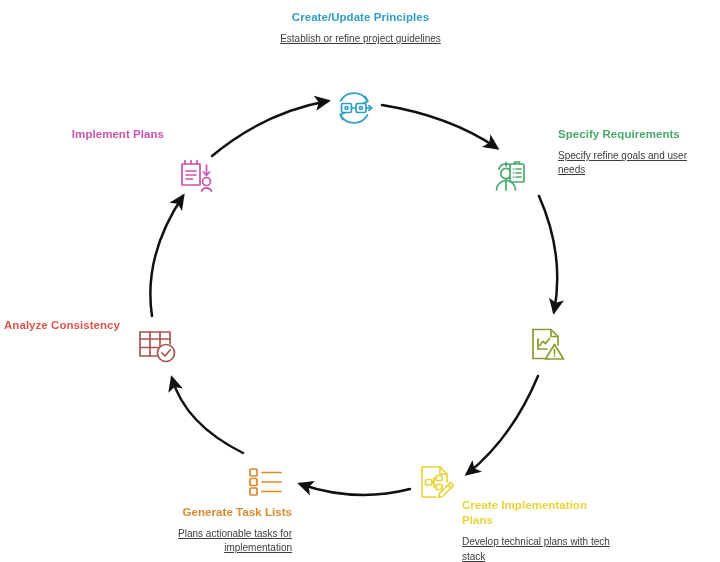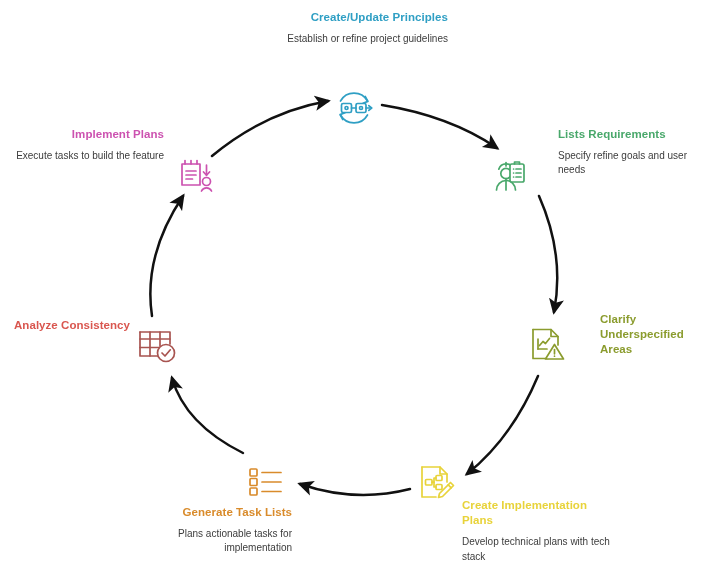--- a/index.html
+++ b/index.html
@@ -46,43 +46,44 @@
     font-weight: bold;
     line-height: 1.32;
     margin: 0 0 7px 0;
     letter-spacing: 0.05px;
   }
   .node-desc {
     font-size: 10px;
     color: #3c3c3c;
     line-height: 1.42;
     margin: 0;
+    text-decoration: underline;
   }
   .align-left  { text-align: left; }
   .align-right { text-align: right; }
   .align-center{ text-align: center; }
 
   
   #node-principles .node-icon { left: 332px; top: 86px; }
-  #node-principles .node-text { left: 273px; top: 10px; width: 175px; text-align: right; }
+  #node-principles .node-text { left: 273px; top: 10px; width: 175px; }
 
   #node-requirements .node-icon { left: 485px; top: 154px; }
   #node-requirements .node-text { left: 558px; top: 127px; width: 158px; }
 
   #node-clarify .node-icon { left: 524px; top: 322px; }
   #node-clarify .node-text { left: 600px; top: 312px; width: 118px; }
 
   #node-plans .node-icon { left: 414px; top: 460px; }
   #node-plans .node-text { left: 462px; top: 498px; width: 152px; }
 
   #node-tasklists .node-icon { left: 243px; top: 459px; }
   #node-tasklists .node-text { left: 144px; top: 505px; width: 148px; }
 
   #node-consistency .node-icon { left: 134px; top: 322px; }
-  #node-consistency .node-text { left: 12px; top: 318px; width: 118px; }
+  #node-consistency .node-text { left: 2px; top: 318px; width: 118px; }
 
   #node-implement .node-icon { left: 174px; top: 154px; }
   #node-implement .node-text { left: 4px; top: 127px; width: 160px; }
 </style>
 </head>
 <body>
 
 <div id="diagram-canvas">
 
   <svg class="arrow-layer" viewBox="0 0 720 562" width="720" height="562">
@@ -144,41 +145,40 @@
         <path d="M 29.5 10 L 29.5 8 L 34.5 8 L 34.5 10"></path>
         <path d="M 28.6 15 L 28.6 15.02"></path>
         <path d="M 28.6 19 L 28.6 19.02"></path>
         <path d="M 28.6 23 L 28.6 23.02"></path>
         <path d="M 31 15 L 36 15"></path>
         <path d="M 31 19 L 36 19"></path>
         <path d="M 31 23 L 36 23"></path>
       </g>
     </svg>
     <div class="node-text align-left">
-      <p class="node-title" style="color:#49a86b">Lists Requirements</p>
+      <p class="node-title" style="color:#49a86b">Specify Requirements</p>
       <p class="node-desc">Specify refine goals and user needs</p>
     </div>
   </div>
 
   <div class="node" id="node-clarify">
     <svg class="node-icon" viewBox="0 0 44 44">
       <g fill="none" stroke="#8b9c2e" stroke-width="1.7" stroke-linecap="round" stroke-linejoin="round">
         <path d="M 9 7.5 L 27 7.5 L 34 14.5 L 34 23"></path>
         <path d="M 9 7.5 L 9 36.5 L 24 36.5"></path>
         <path d="M 27 7.5 L 27 14.5 L 34 14.5"></path>
         <path d="M 14 27 L 14 17"></path>
         <path d="M 14 27 L 23 27"></path>
         <path d="M 15.5 23.5 L 19 19.5 L 21.5 21.5 L 25.5 16.5"></path>
         <path d="M 30.5 22.5 L 39.5 37 L 21.5 37 Z" fill="#ffffff"></path>
         <path d="M 30.5 27.5 L 30.5 31.8"></path>
         <path d="M 30.5 34.2 L 30.5 34.22"></path>
       </g>
     </svg>
     <div class="node-text align-left">
-      <p class="node-title" style="color:#8b9c2e">Clarify Underspecified Areas</p>
     </div>
   </div>
 
   <div class="node" id="node-plans">
     <svg class="node-icon" viewBox="0 0 44 44">
       <g fill="none" stroke="#e8d33a" stroke-width="1.7" stroke-linecap="round" stroke-linejoin="round">
         <path d="M 8 7 L 26 7 L 33 14 L 33 22"></path>
         <path d="M 8 7 L 8 37 L 22 37"></path>
         <path d="M 26 7 L 26 14 L 33 14"></path>
         <rect x="11.5" y="19.5" width="6.5" height="5.5" rx="1"></rect>
@@ -242,17 +242,16 @@
         <path d="M 12 21 L 22 21"></path>
         <path d="M 12 25 L 18.5 25"></path>
         <path d="M 32.5 11 L 32.5 21"></path>
         <path d="M 29.5 18 L 32.5 21.3 L 35.5 18"></path>
         <circle cx="32.5" cy="27.5" r="4"></circle>
         <path d="M 27.5 37 A 5.5 5.5 0 0 1 37.5 37"></path>
       </g>
     </svg>
     <div class="node-text align-right">
       <p class="node-title" style="color:#cc52b0">Implement Plans</p>
-      <p class="node-desc">Execute tasks to build the feature</p>
     </div>
   </div>
 
 </div>
 
 </body></html>

